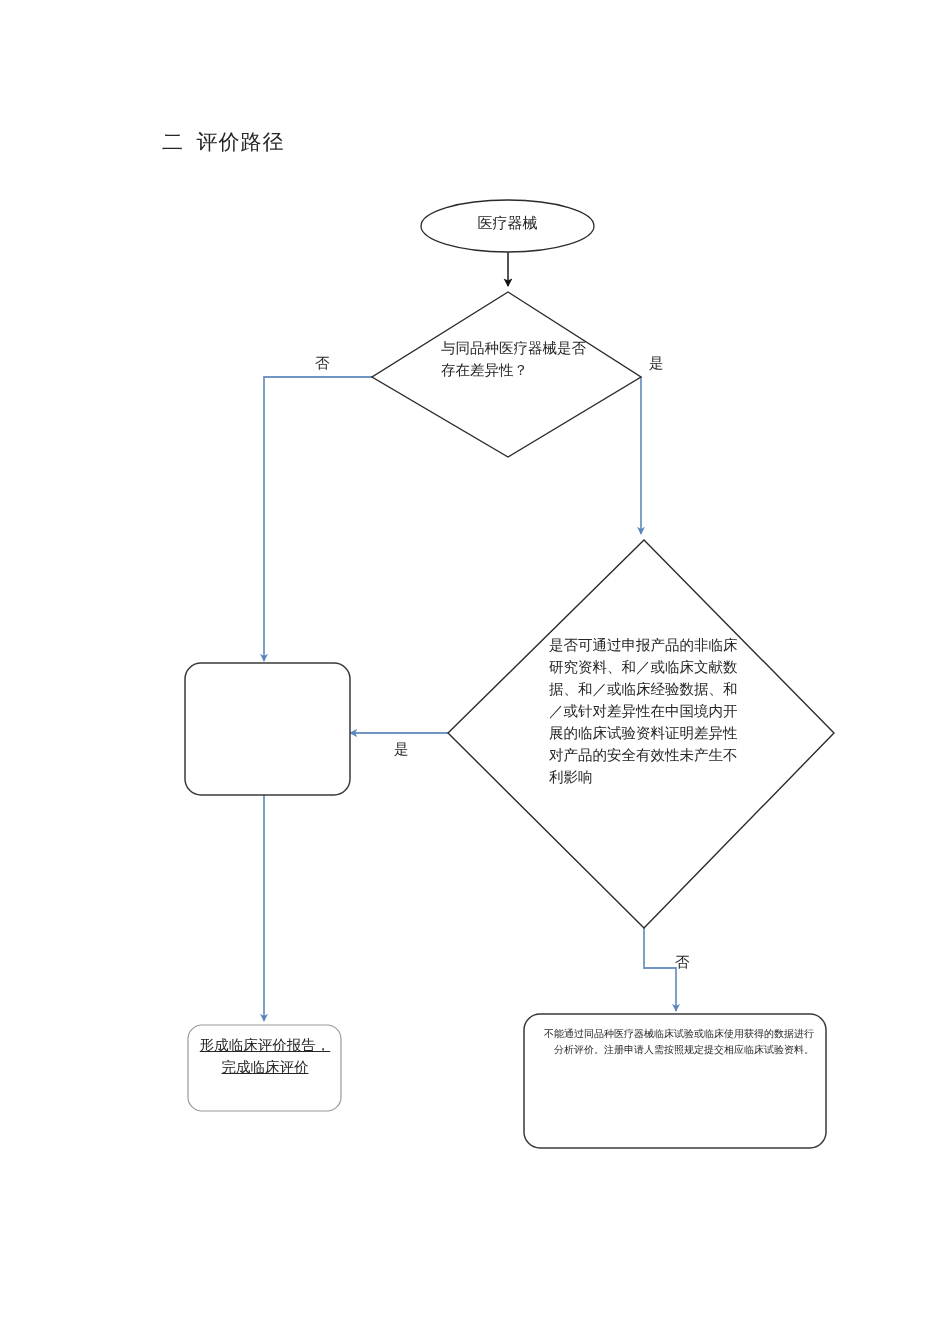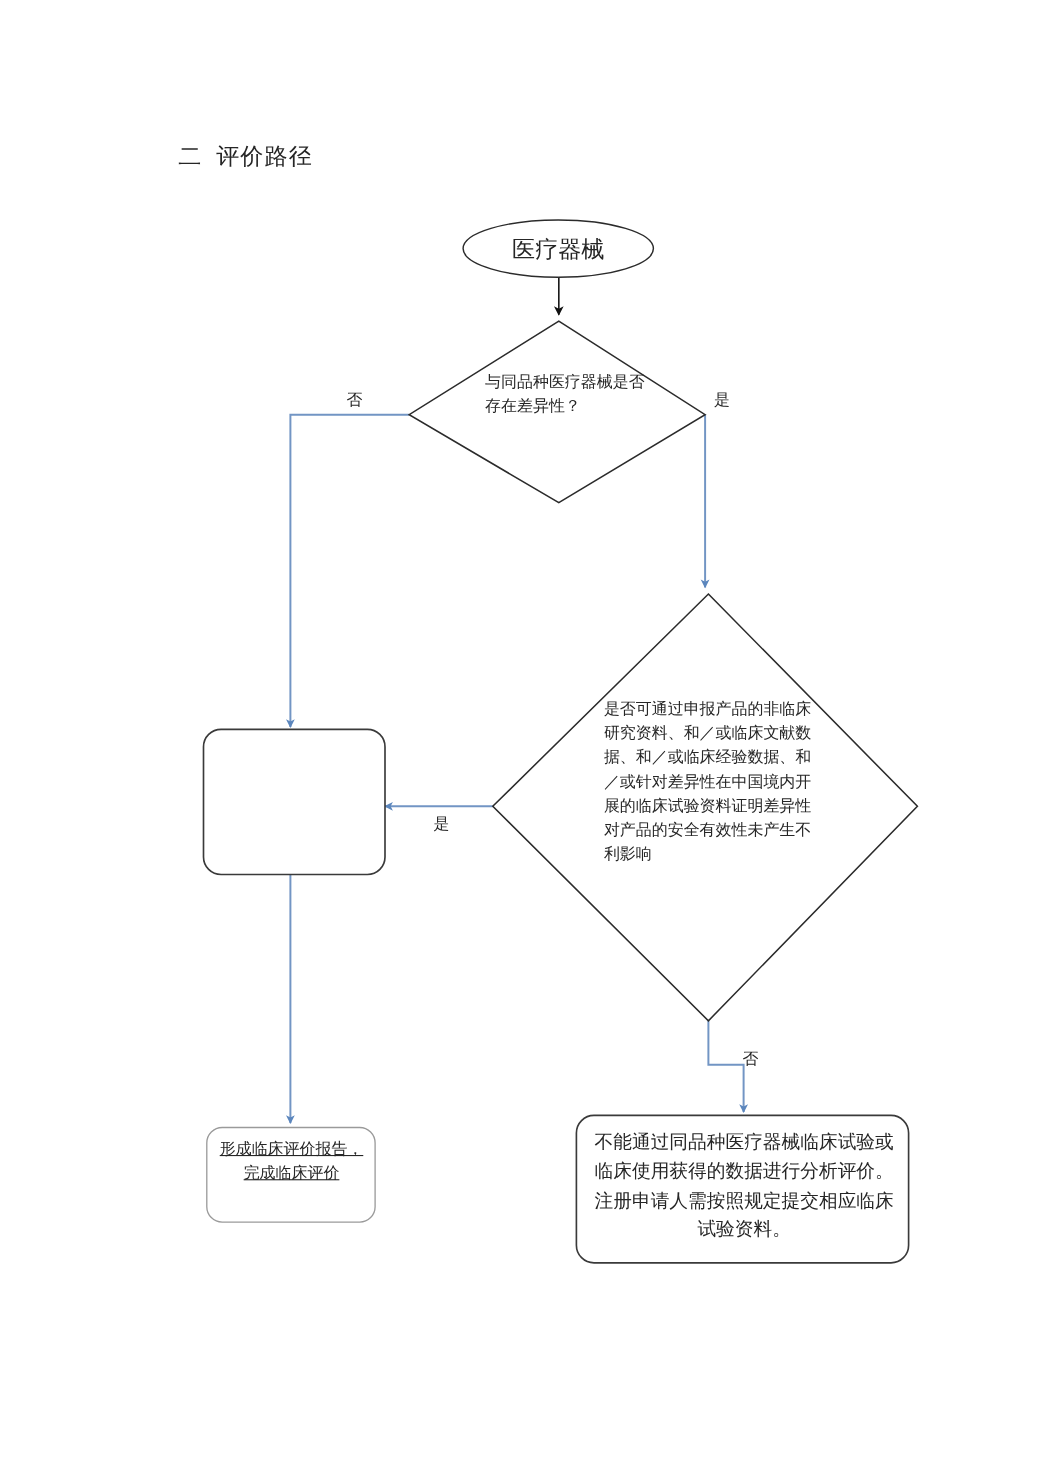--- a/index.html
+++ b/index.html
@@ -49,21 +49,21 @@
     color: #262626;
     line-height: 1.42;
     white-space: pre-line;
   }
 
   #oval-text {
     left: 405px;
     top: 213px;
     width: 173px;
     text-align: center;
-    font-size: 21px;
+    font-size: 15px;
   }
 
   #decision1-text {
     left: 425px;
     top: 338px;
     width: 150px;
     text-align: left;
     font-size: 14.5px;
     line-height: 1.5;
   }
@@ -93,22 +93,22 @@
     text-align: center;
     font-size: 14.5px;
     line-height: 1.5;
     text-decoration: underline;
   }
 
   #terminal-right-text {
     left: 523px;
     top: 1026px;
     width: 275px;
-    text-align: center;
-    font-size: 17px;
+    text-align: right;
+    font-size: 10px;
     line-height: 1.55;
   }
 
   .edge-label {
     position: absolute;
     font-size: 14.5px;
     color: #262626;
     white-space: pre;
   }
   #label-no-1   { left: 299px; top: 354px; }

